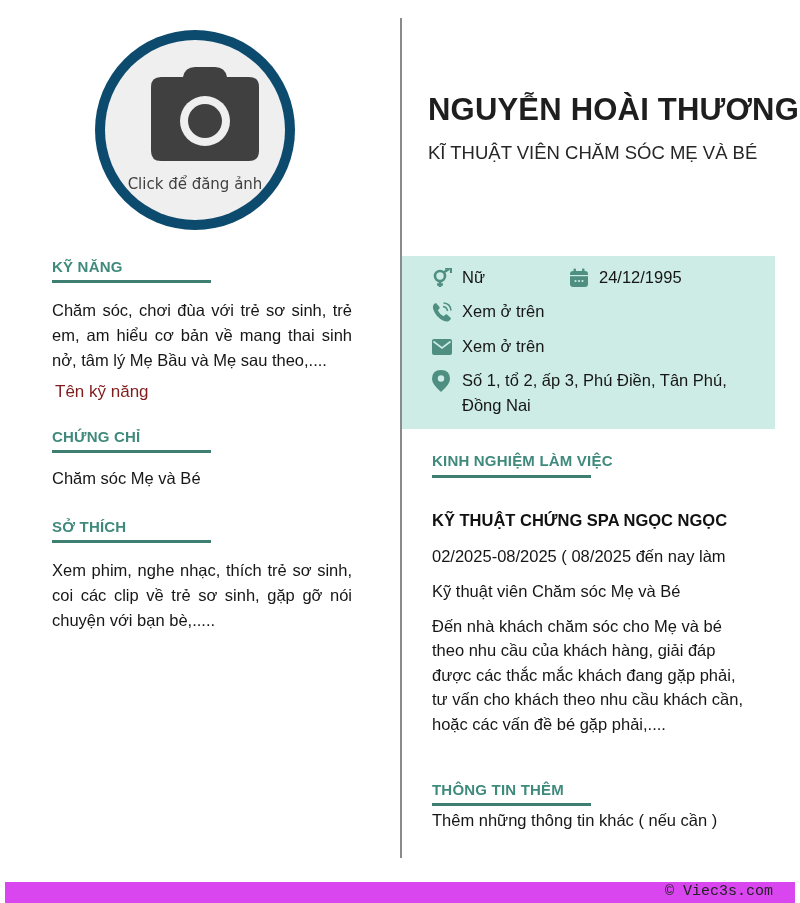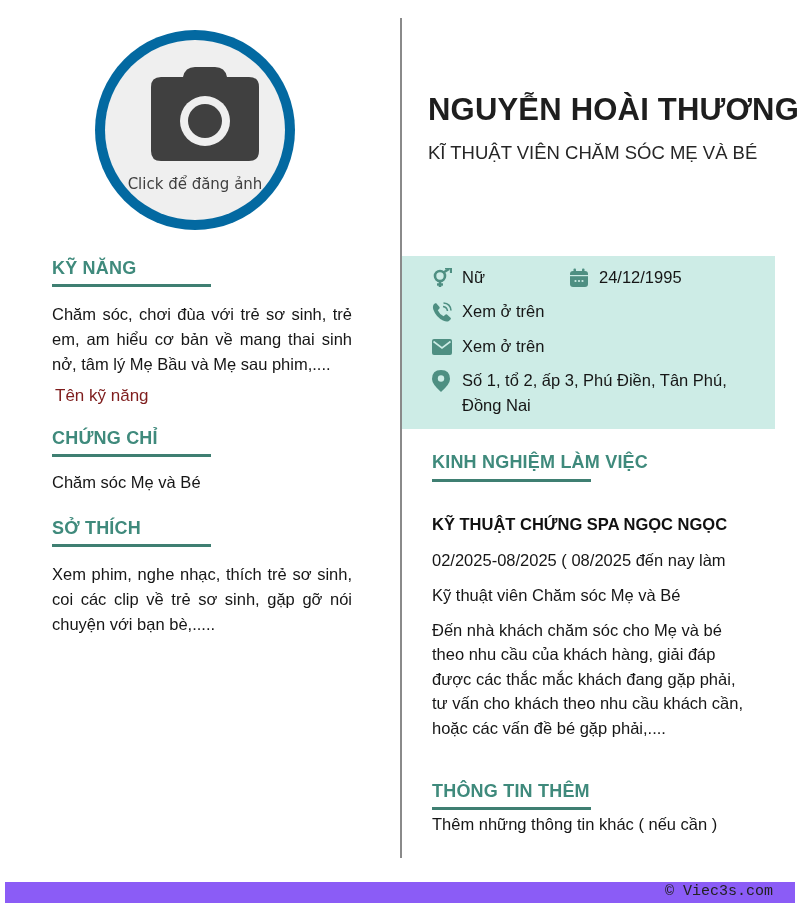--- a/index.html
+++ b/index.html
@@ -2,49 +2,49 @@
 <html><head>
   <meta charset="utf-8">
   <style>
     * { box-sizing: border-box; margin: 0; padding: 0; }
     html, body { width: 800px; height: 903px; background: #ffffff; overflow: hidden; }
     body { font-family: "Liberation Sans", "DejaVu Sans", sans-serif; color: #1a1a1a; position: relative; }
 
     .divider { position: absolute; left: 400px; top: 18px; width: 2px; height: 840px; background: #8a8a8a; }
 
     
-    .avatar-ring { position: absolute; left: 95px; top: 30px; width: 200px; height: 200px; border-radius: 50%; background: #0369a1; }
+    .avatar-ring { position: absolute; left: 95px; top: 30px; width: 200px; height: 200px; border-radius: 50%; background: #0c4a6e; }
     .avatar-inner { position: absolute; left: 10px; top: 10px; width: 180px; height: 180px; border-radius: 50%; background: #efefef; }
     .camera { position: absolute; left: 46px; top: 27px; width: 108px; height: 94px; }
     .avatar-label { position: absolute; left: 0; width: 180px; top: 135px; text-align: center; font-family: "DejaVu Sans", sans-serif; font-size: 15px; color: #3f3f3f; }
 
     
     .left { position: absolute; left: 52px; width: 300px; }
-    .sec-title { font-weight: bold; font-size: 18px; color: #3f8a7c; letter-spacing: 0.2px; }
+    .sec-title { font-weight: bold; font-size: 15px; color: #3f8a7c; letter-spacing: 0.2px; }
     .sec-bar { width: 159px; height: 3px; background: #3f7f72; margin-top: 5px; }
     .body-text { font-size: 16.5px; line-height: 25px; color: #161616; }
     .justify { text-align: justify; }
     .placeholder { color: #7f1d1d; font-size: 17px; }
 
     
     .name { position: absolute; left: 428px; top: 92px; font-size: 31px; font-weight: bold; color: #1e1e1e; letter-spacing: 0.2px; }
     .job-title { position: absolute; left: 428px; top: 142px; font-size: 18.5px; color: #262626; }
 
     
     .contact { position: absolute; left: 402px; top: 256px; width: 373px; height: 173px; background: #cdece6; padding-left: 23px; }
     .c-row { position: absolute; display: flex; align-items: flex-start; font-size: 16.5px; color: #161616; line-height: 25px; }
     .c-icon { width: 30px; height: 25px; display: flex; align-items: center; color: #4e8f82; }
     .c-icon svg { display: block; }
 
     
     .right { position: absolute; left: 432px; width: 330px; }
     .job-company { font-weight: bold; font-size: 16.5px; color: #111; }
 
     
-    .footer { position: absolute; left: 5px; top: 882px; width: 790px; height: 21px; background: #8b5cf6; }
+    .footer { position: absolute; left: 5px; top: 882px; width: 790px; height: 21px; background: #d946ef; }
     .footer-text { position: absolute; right: 22px; top: 1px; font-family: "Liberation Mono", "DejaVu Sans Mono", monospace; font-size: 15px; color: #222; }
   </style>
 </head>
 <body>
 
 <div class="divider"></div>
 
 <div class="avatar-ring">
   <div class="avatar-inner">
     <svg class="camera" viewBox="0 0 108 94">
@@ -55,21 +55,21 @@
     <div class="avatar-label">Click để đăng ảnh</div>
   </div>
 </div>
 
 <div class="left" style="top:258px;">
   <div class="sec-title">KỸ NĂNG</div>
   <div class="sec-bar"></div>
   <div class="body-text justify" style="margin-top:15px;">
     <div style="text-align-last:justify;">Chăm sóc, chơi đùa với trẻ sơ sinh, trẻ</div>
     <div style="text-align-last:justify;">em, am hiểu cơ bản về mang thai sinh</div>
-    <div>nở, tâm lý Mẹ Bầu và Mẹ sau phim,....</div>
+    <div>nở, tâm lý Mẹ Bầu và Mẹ sau theo,....</div>
   </div>
   <div class="placeholder" style="margin-top:9px; margin-left:3px;">Tên kỹ năng</div>
 </div>
 
 <div class="left" style="top:428px;">
   <div class="sec-title">CHỨNG CHỈ</div>
   <div class="sec-bar"></div>
   <div class="body-text" style="margin-top:13px;">Chăm sóc Mẹ và Bé</div>
 </div>
 

